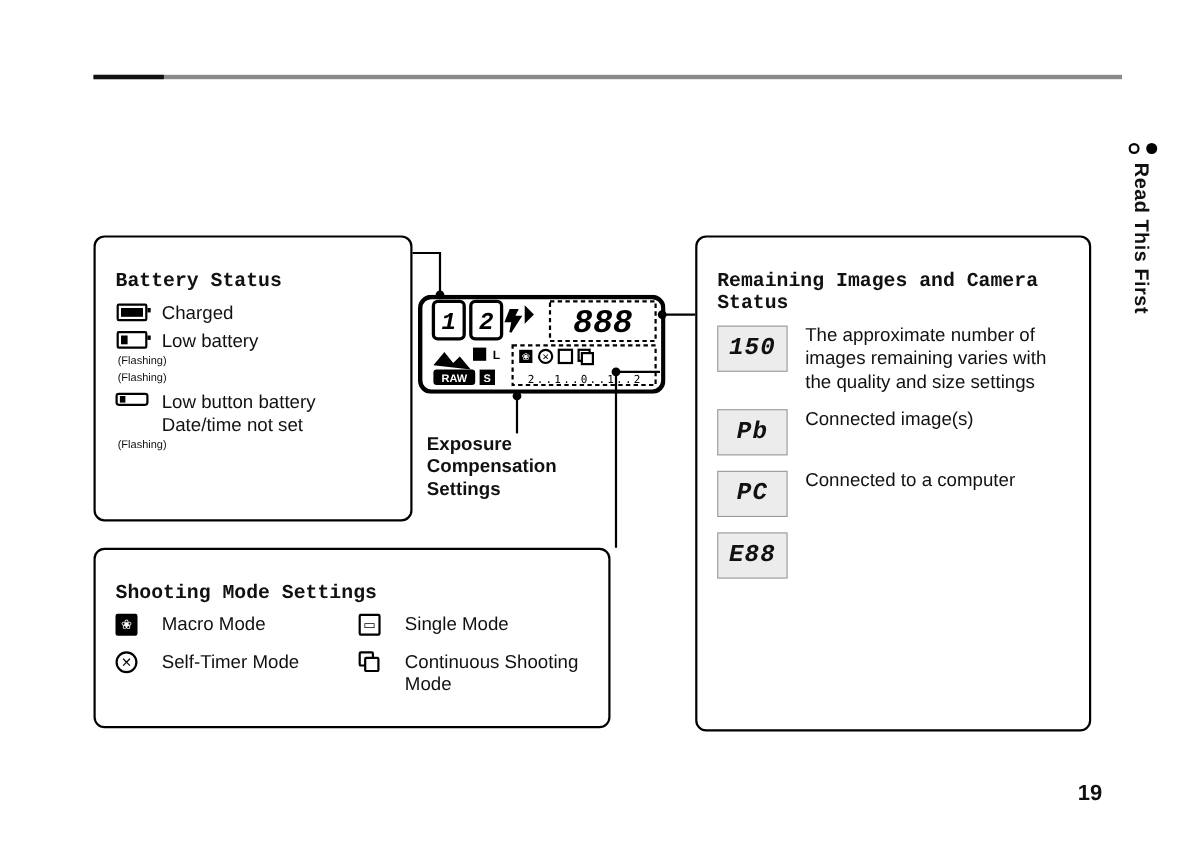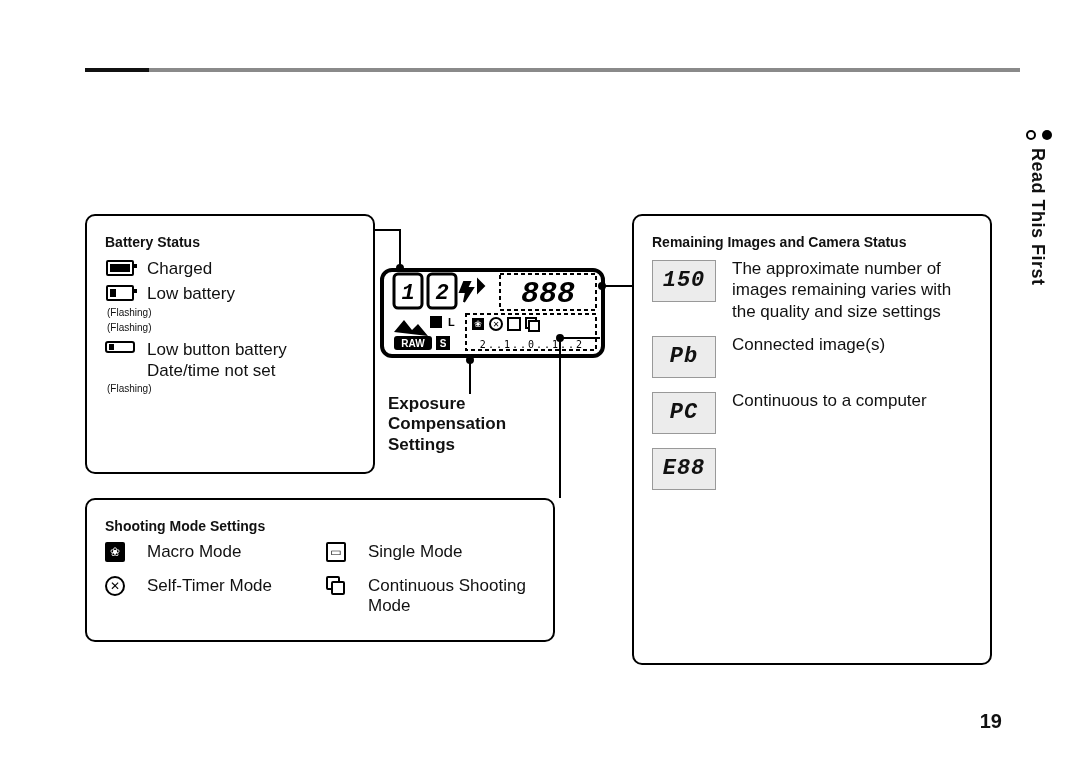--- a/index.html
+++ b/index.html
@@ -79,23 +79,24 @@
 
   .panel {
     position: absolute;
     border: 2.5px solid #000;
     border-radius: 10px;
     box-sizing: border-box;
     padding: 14px 18px 16px 18px;
     background: #fff;
   }
   .panel h3 {
-    margin: 4px 0 8px 0;
-    font-size: 14px;
-    font-weight: 700;
+    margin: 16px 0 8px 0;
+    font-size: 18px;
+    font-weight: 700;
+    font-family: Liberation Mono, monospace;
   }
 
   
   #battery-panel {
     left: 85px;
     top: 214px;
     width: 290px;
     height: 260px;
   }
   .legend-row {
@@ -141,21 +142,21 @@
   }
   .button-cell::before {
     content:""; position:absolute; left:2px; top:1px; width:5px; bottom:1px; background:#000;
   }
 
   
   #shooting-panel {
     left: 85px;
     top: 498px;
     width: 470px;
-    height: 144px;
+    height: 164px;
   }
   .shoot-grid {
     display: grid;
     grid-template-columns: 30px 1fr 30px 1fr;
     column-gap: 12px;
     row-gap: 14px;
     font-size: 17px;
     align-items: start;
   }
   .icon-sq {
@@ -327,21 +328,21 @@
       <div>The approximate number of images remaining varies with the quality and size settings</div>
     </div>
 
     <div class="rem-row">
       <div class="seg-box">Pb</div>
       <div>Connected image(s)</div>
     </div>
 
     <div class="rem-row">
       <div class="seg-box">PC</div>
-      <div>Continuous to a computer</div>
+      <div>Connected to a computer</div>
     </div>
 
     <div class="rem-row">
       <div class="seg-box">E88</div>
     </div>
   </div>
 
   <svg id="lcd" viewBox="0 0 225 90">
     <rect class="outer" x="2" y="2" width="221" height="86" rx="10"></rect>
 

